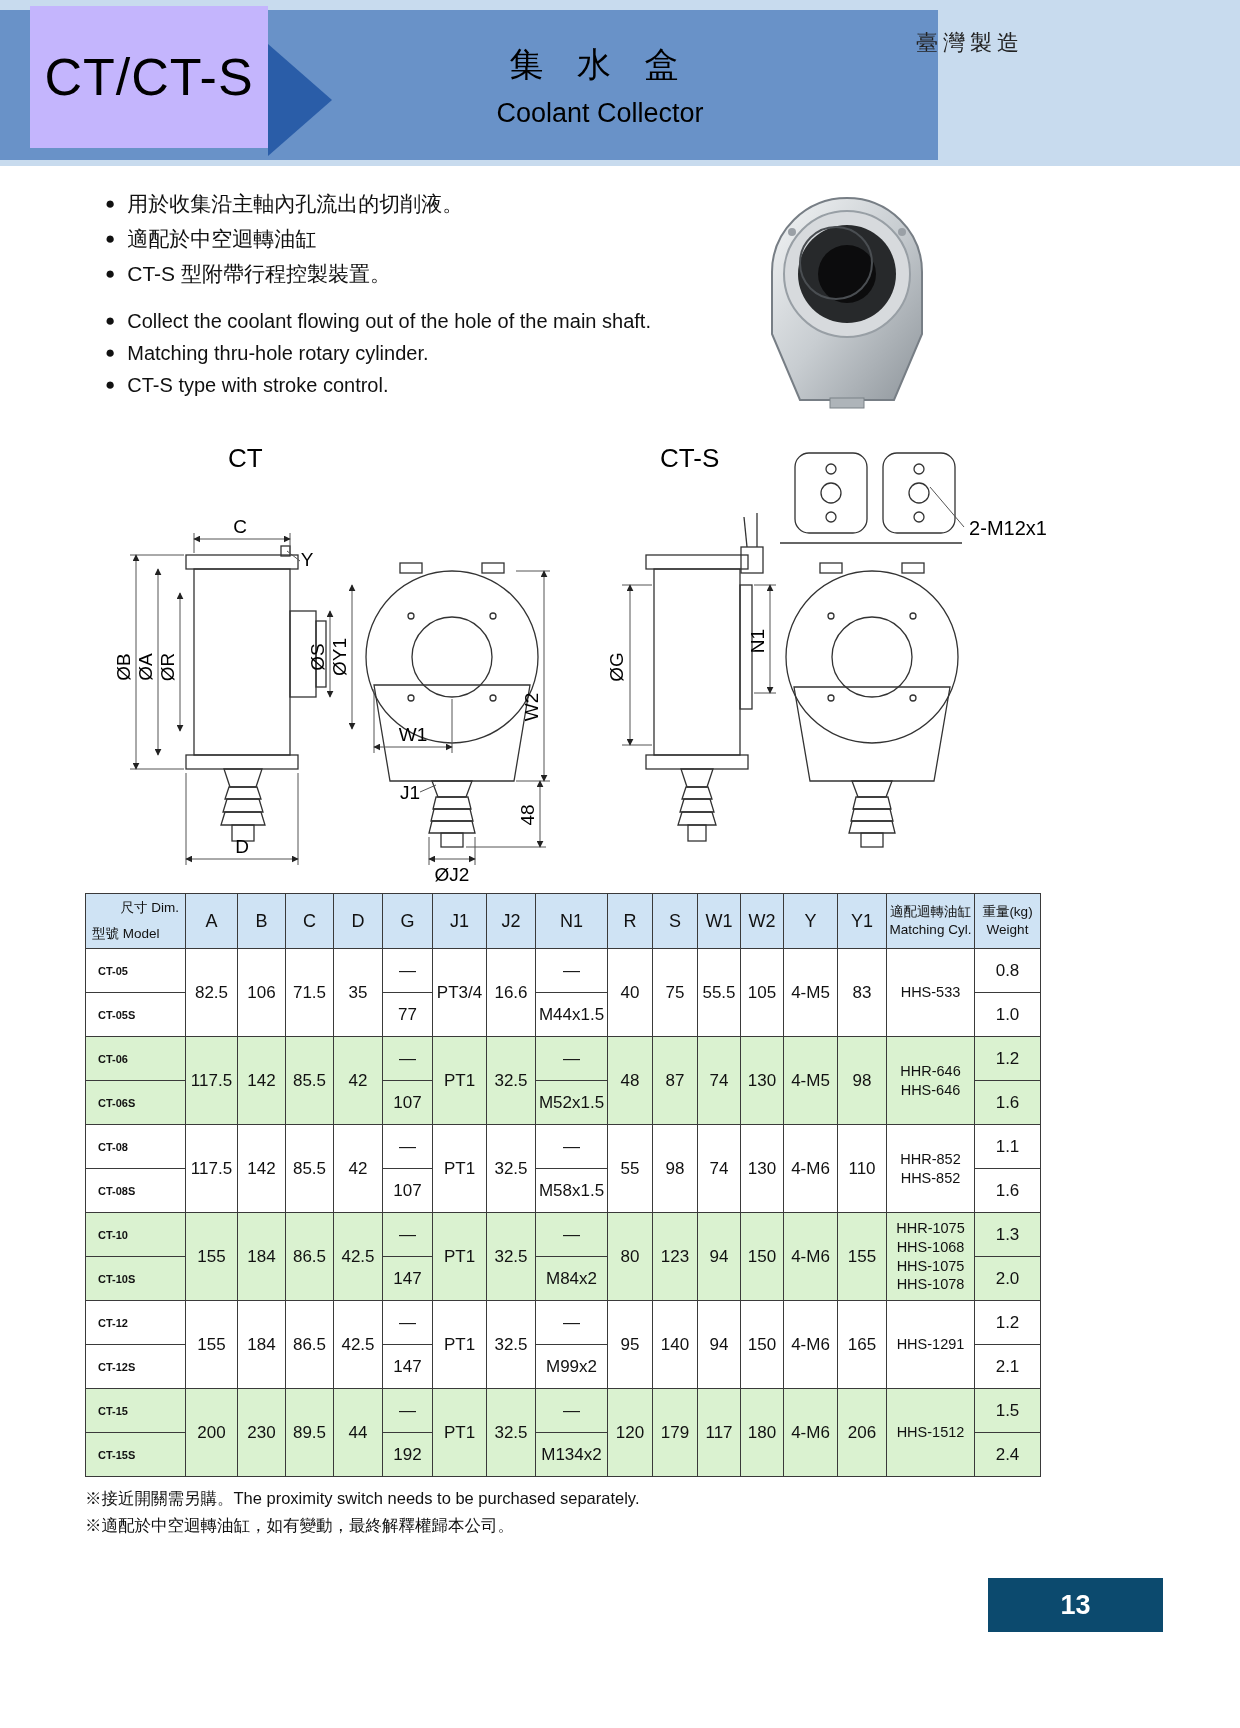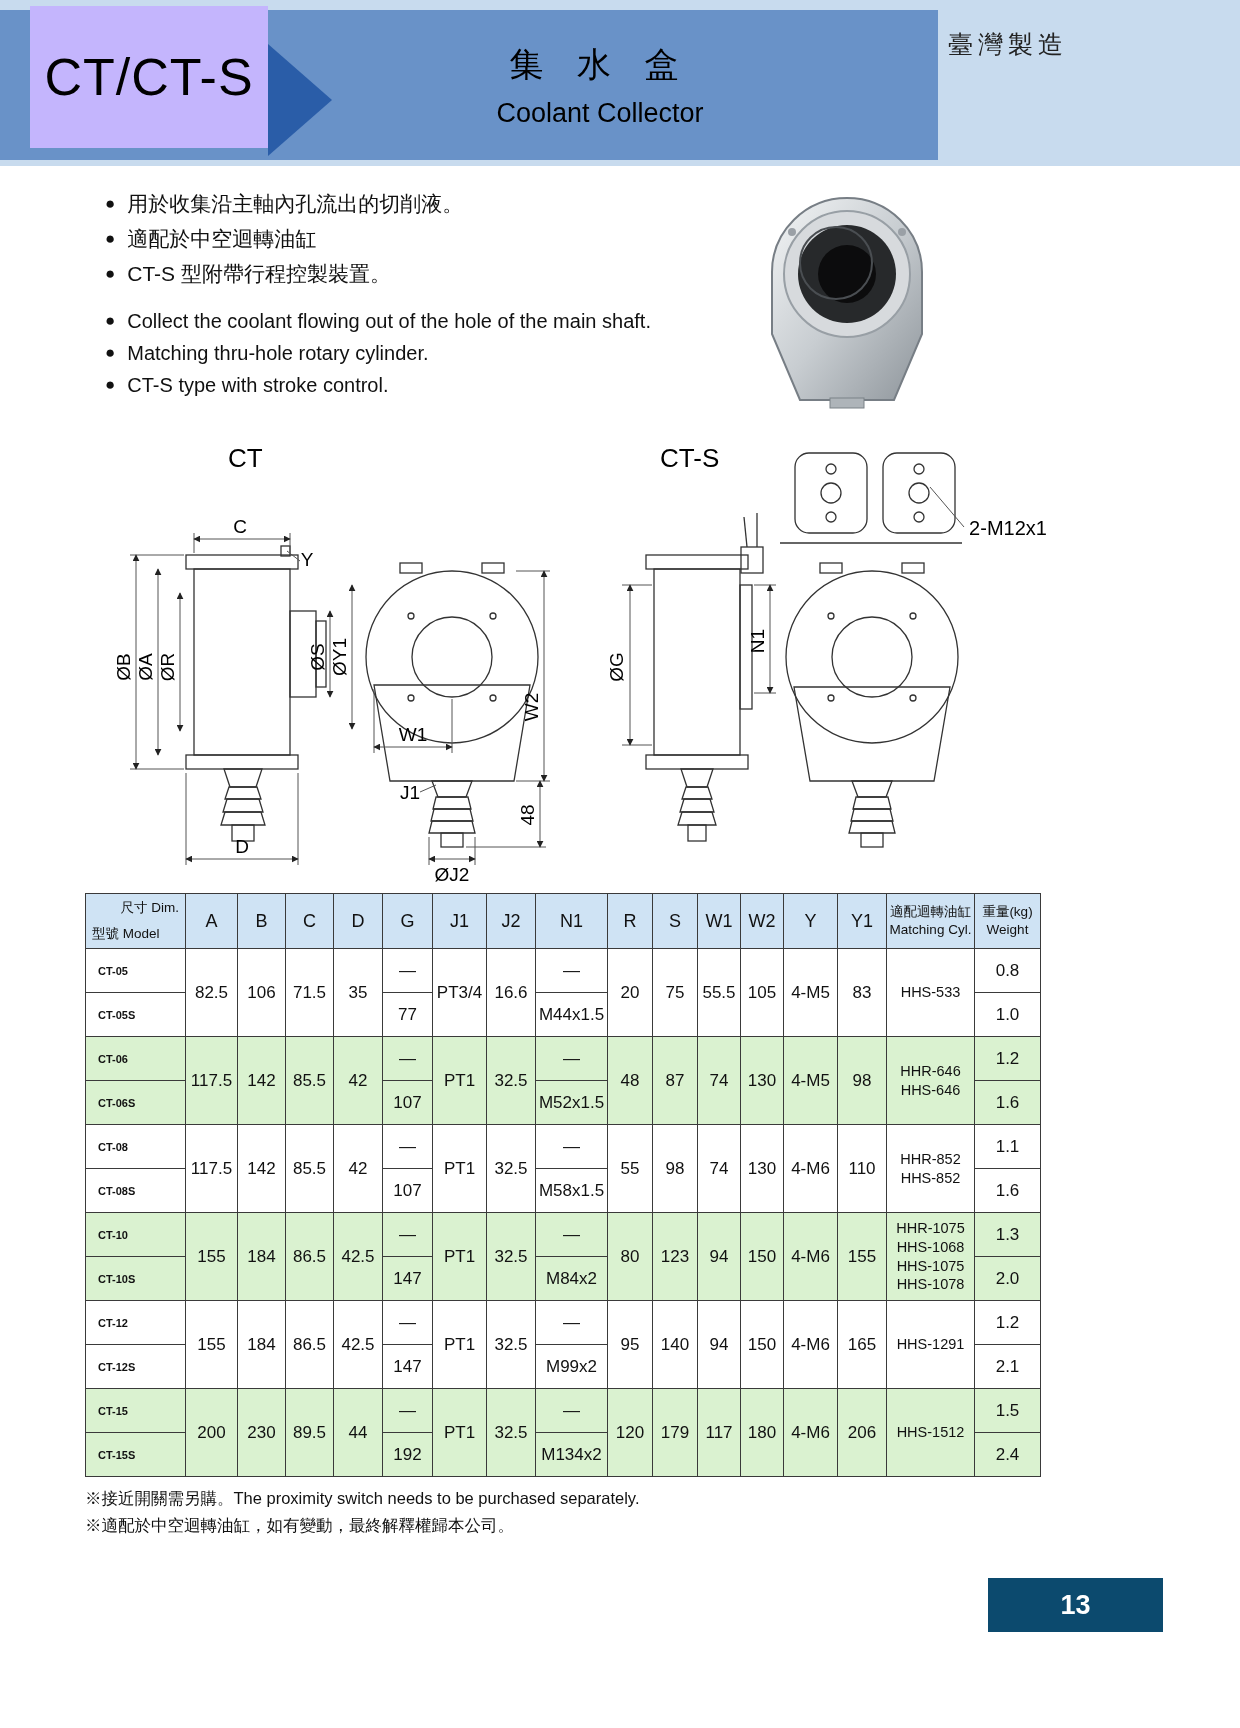--- a/index.html
+++ b/index.html
@@ -11,21 +11,21 @@
   .header-area{position:absolute;left:0;top:0;width:1240px;height:166px;background:#c8dbee;}
   .banner{position:absolute;left:0;top:10px;width:938px;height:150px;background:#6992c8;}
   .model-box{position:absolute;left:30px;top:6px;width:238px;height:142px;background:#c4b5fd;
     display:flex;align-items:center;justify-content:center;}
   .model-text{font-size:52px;font-weight:500;letter-spacing:1px;color:#000;}
   .model-arrow{position:absolute;left:268px;top:44px;width:0;height:0;
     border-top:56px solid transparent;border-bottom:56px solid transparent;border-left:64px solid #2a5da8;}
   .titles{position:absolute;left:390px;top:42px;width:420px;text-align:center;}
   .title-zh{font-size:34px;letter-spacing:12px;color:#000;}
   .title-en{font-size:27px;margin-top:10px;color:#000;}
-  .made-in{position:absolute;left:948px;top:28px;font-size:25px;letter-spacing:5px;color:#222;}
+  .made-in{position:absolute;left:916px;top:28px;font-size:22px;letter-spacing:5px;color:#222;}
   
   .features{position:absolute;left:105px;top:186px;width:620px;}
   .feat{display:flex;align-items:flex-start;gap:12px;}
   .feat.zh{font-size:21px;line-height:35px;}
   .feat.en{font-size:20px;line-height:32px;}
   .features .gap{height:14px;}
   .dot{font-size:17px;line-height:inherit;}
   
   .photo{position:absolute;left:752px;top:180px;}
   
@@ -309,21 +309,21 @@
         <tr class="">
           <td class="model">CT-05</td>
           <td rowspan="2">82.5</td>
           <td rowspan="2">106</td>
           <td rowspan="2">71.5</td>
           <td rowspan="2">35</td>
           <td>—</td>
           <td rowspan="2">PT3/4</td>
           <td rowspan="2">16.6</td>
           <td>—</td>
-          <td rowspan="2">20</td>
+          <td rowspan="2">40</td>
           <td rowspan="2">75</td>
           <td rowspan="2">55.5</td>
           <td rowspan="2">105</td>
           <td rowspan="2">4-M5</td>
           <td rowspan="2">83</td>
           <td rowspan="2" class="cyl">
             <div>HHS-533</div>
           </td>
           <td>0.8</td>
         </tr>

